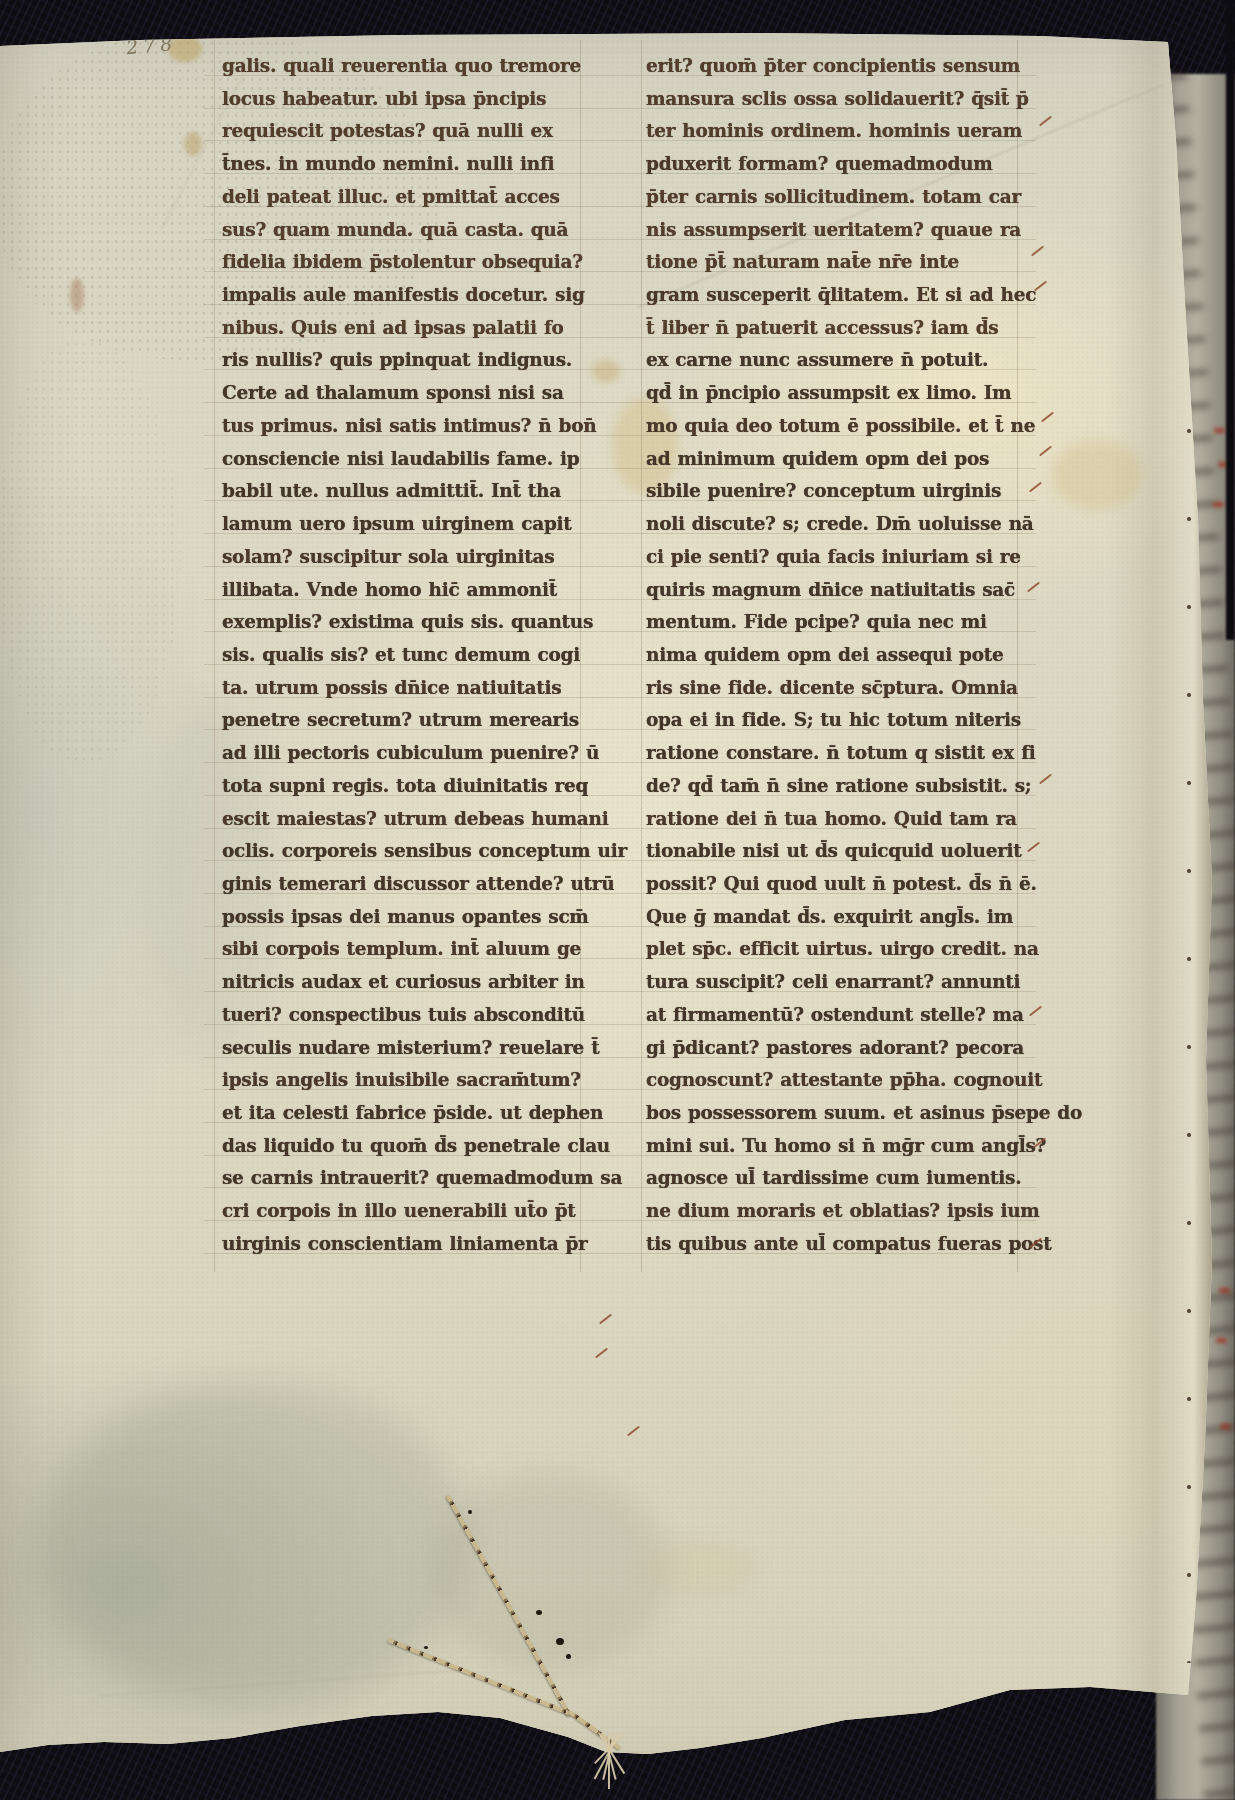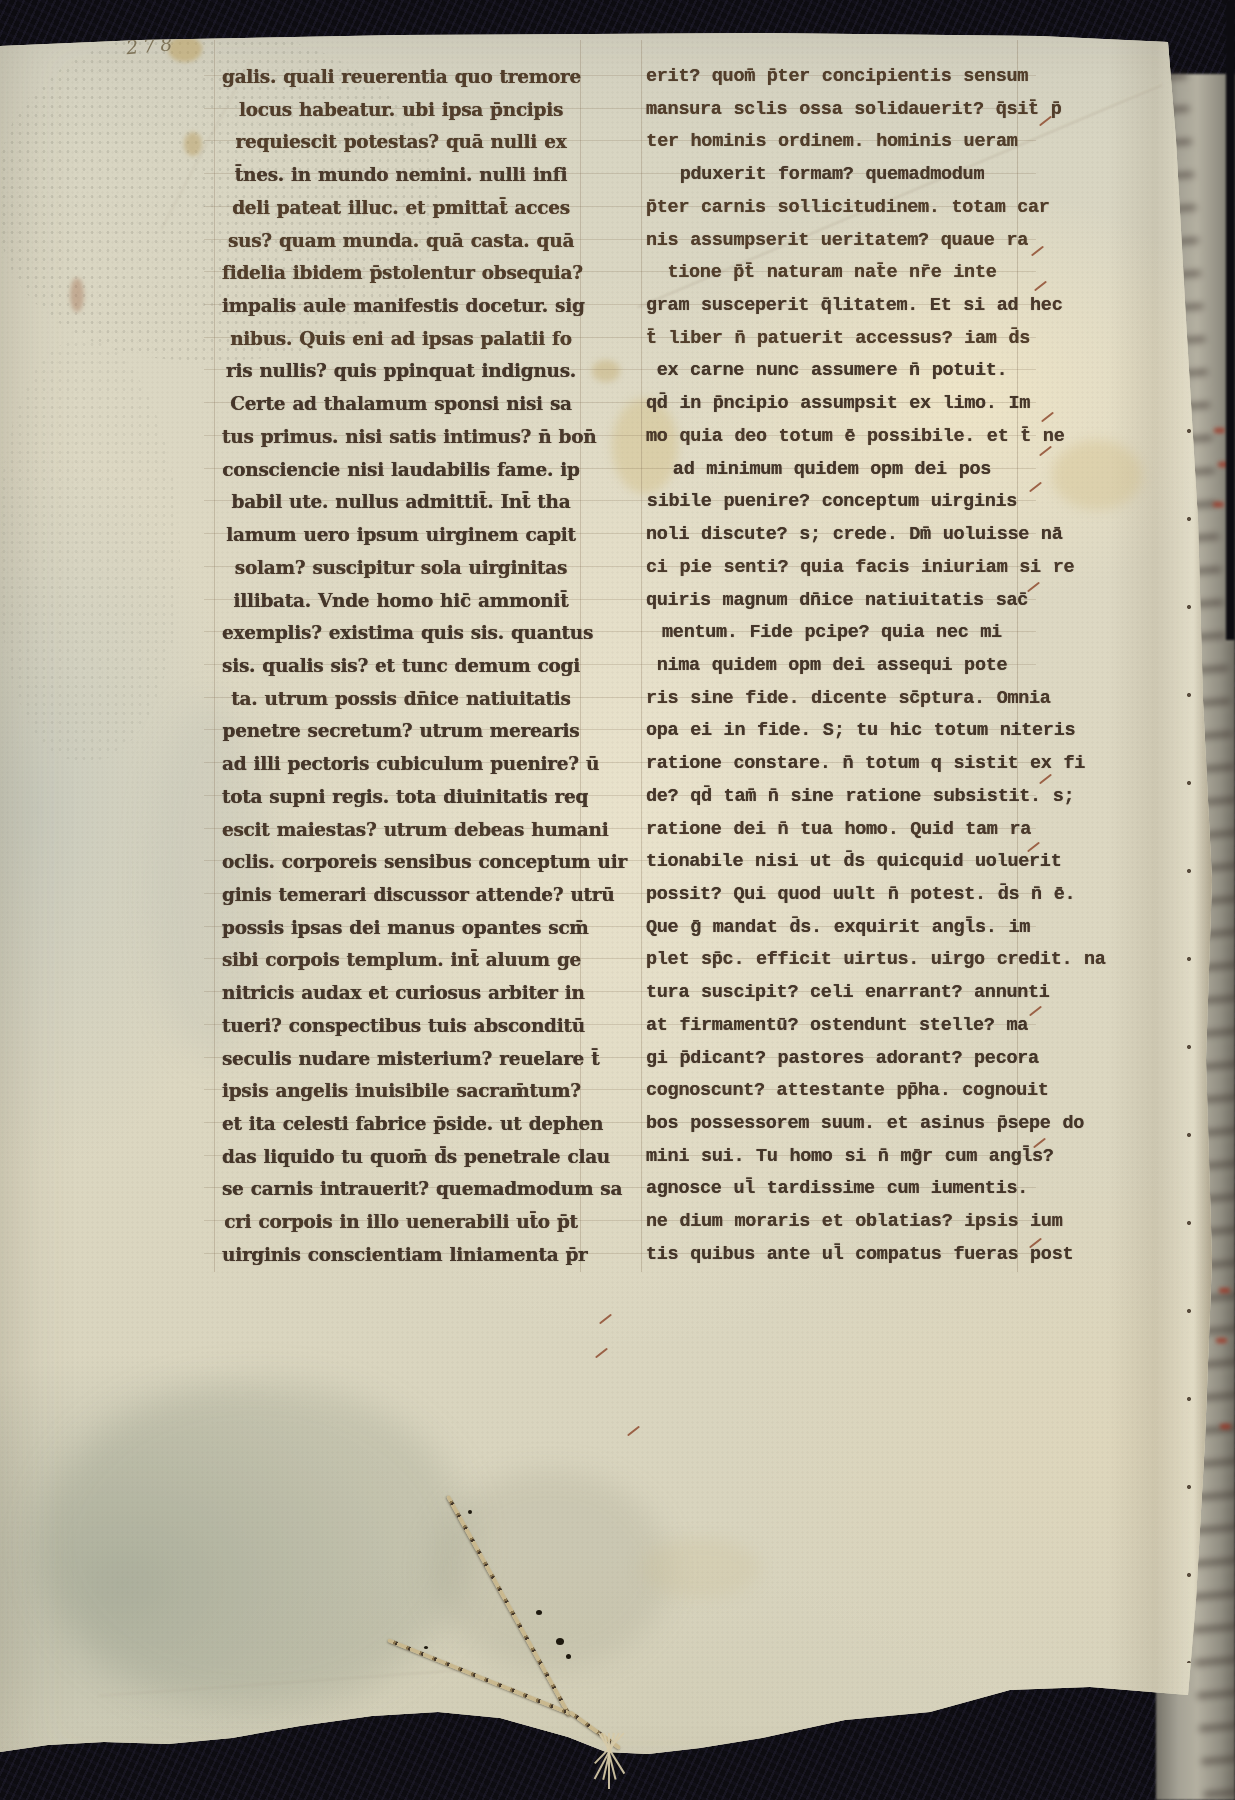--- a/index.html
+++ b/index.html
@@ -87,23 +87,23 @@
     background:repeating-linear-gradient(180deg, rgba(124,104,78,.22) 0 1px, transparent 1px 32.72px);
   }
   .rule-v{position:absolute;top:40px;width:1px;height:1232px;background:rgba(124,104,78,.28);}
 
   
   .folio{
     position:absolute;left:126px;top:34px;
     font-size:19px;font-style:italic;color:#7e7358;letter-spacing:5px;
     transform:rotate(-5deg);
   }
-  .col{position:absolute;top:61px;color:#45362a;text-align:center;}
+  .col{position:absolute;top:50px;color:#45362a;}
   .col-left{left:222px;width:358px;}
-  .col-right{left:646px;width:372px;font-family:Liberation Mono, monospace;}
+  .col-right{left:646px;width:372px;}
   .line{
     height:32.72px;line-height:32.72px;white-space:nowrap;
     font-weight:bold;font-size:18.5px;letter-spacing:-.3px;word-spacing:1px;
     text-shadow:0 0 .7px rgba(60,44,30,.85);
     transform:scaleY(1.04);transform-origin:left center;
   }
   .col .line:nth-child(-n+9){color:#523e2b;}
   .col .line:nth-child(4n){color:#4a392b;}
 
   

